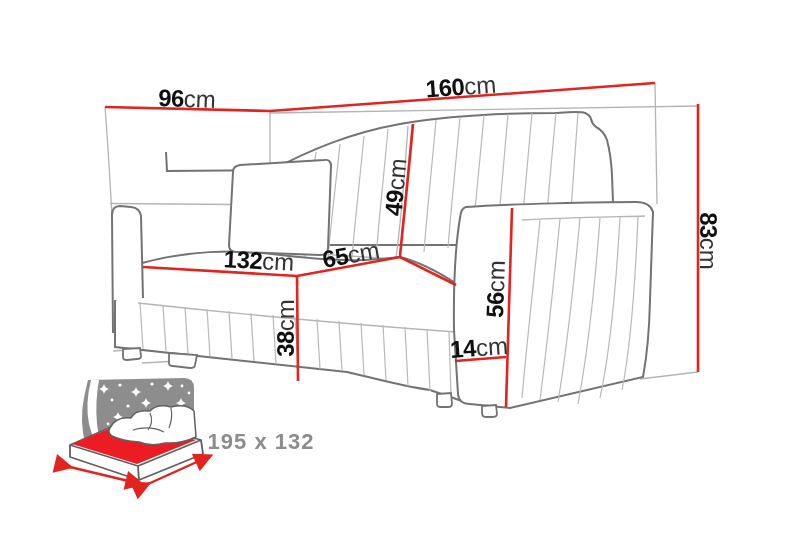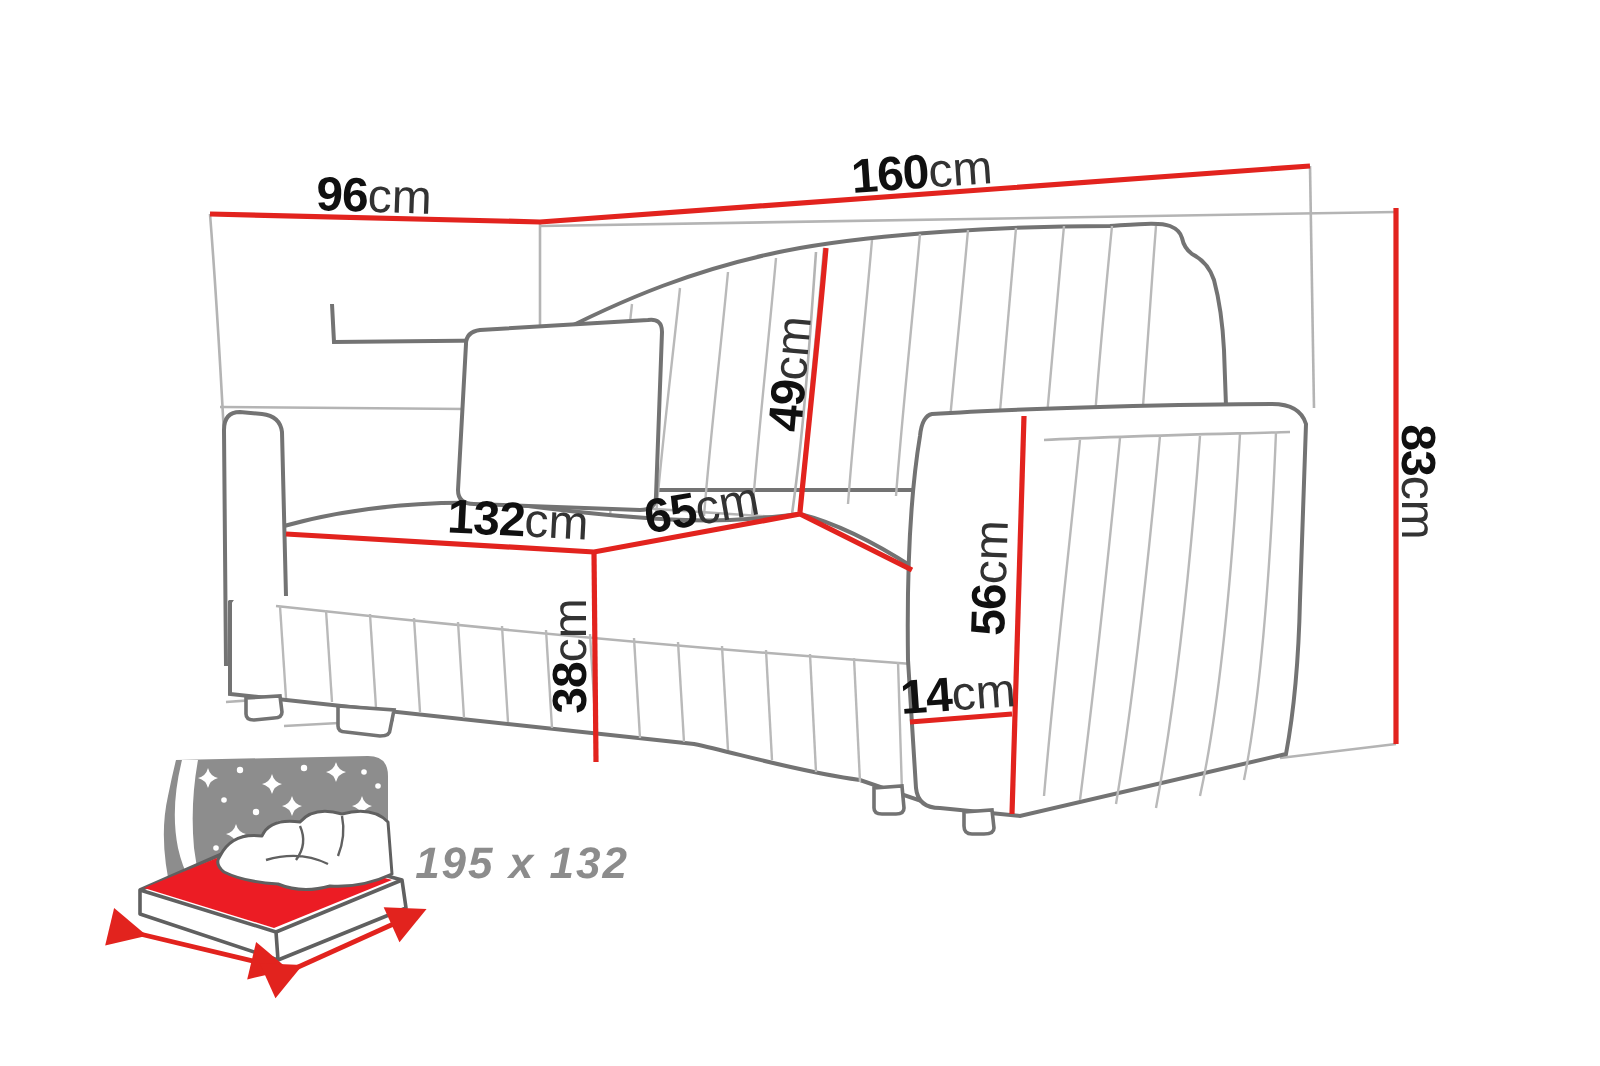--- a/index.html
+++ b/index.html
@@ -177,14 +177,14 @@
   <div class="dim-label rot2" style="left:187px;top:99px;"><span class="num">96</span><span class="unit">cm</span></div>
   <div class="dim-label rotm4" style="left:461px;top:87px;"><span class="num">160</span><span class="unit">cm</span></div>
   <div class="dim-label rot90" style="left:708px;top:241px;"><span class="num">83</span><span class="unit">cm</span></div>
   <div class="dim-label rotm85" style="left:396px;top:187px;"><span class="num">49</span><span class="unit">cm</span></div>
   <div class="dim-label rotm10" style="left:351px;top:255px;"><span class="num">65</span><span class="unit">cm</span></div>
   <div class="dim-label rot3" style="left:259px;top:261px;"><span class="num">132</span><span class="unit">cm</span></div>
   <div class="dim-label rotm90" style="left:286px;top:328px;"><span class="num">38</span><span class="unit">cm</span></div>
   <div class="dim-label rotm88" style="left:496px;top:289px;"><span class="num">56</span><span class="unit">cm</span></div>
   <div class="dim-label rotm4" style="left:479px;top:348px;"><span class="num">14</span><span class="unit">cm</span></div>
 
-  <div class="sleep-label" style="left:261px;top:432px;font-style:italic;">195 x 132</div>
+  <div class="sleep-label" style="left:261px;top:442px;">195 x 132</div>
 </div>
 
 </body></html>

